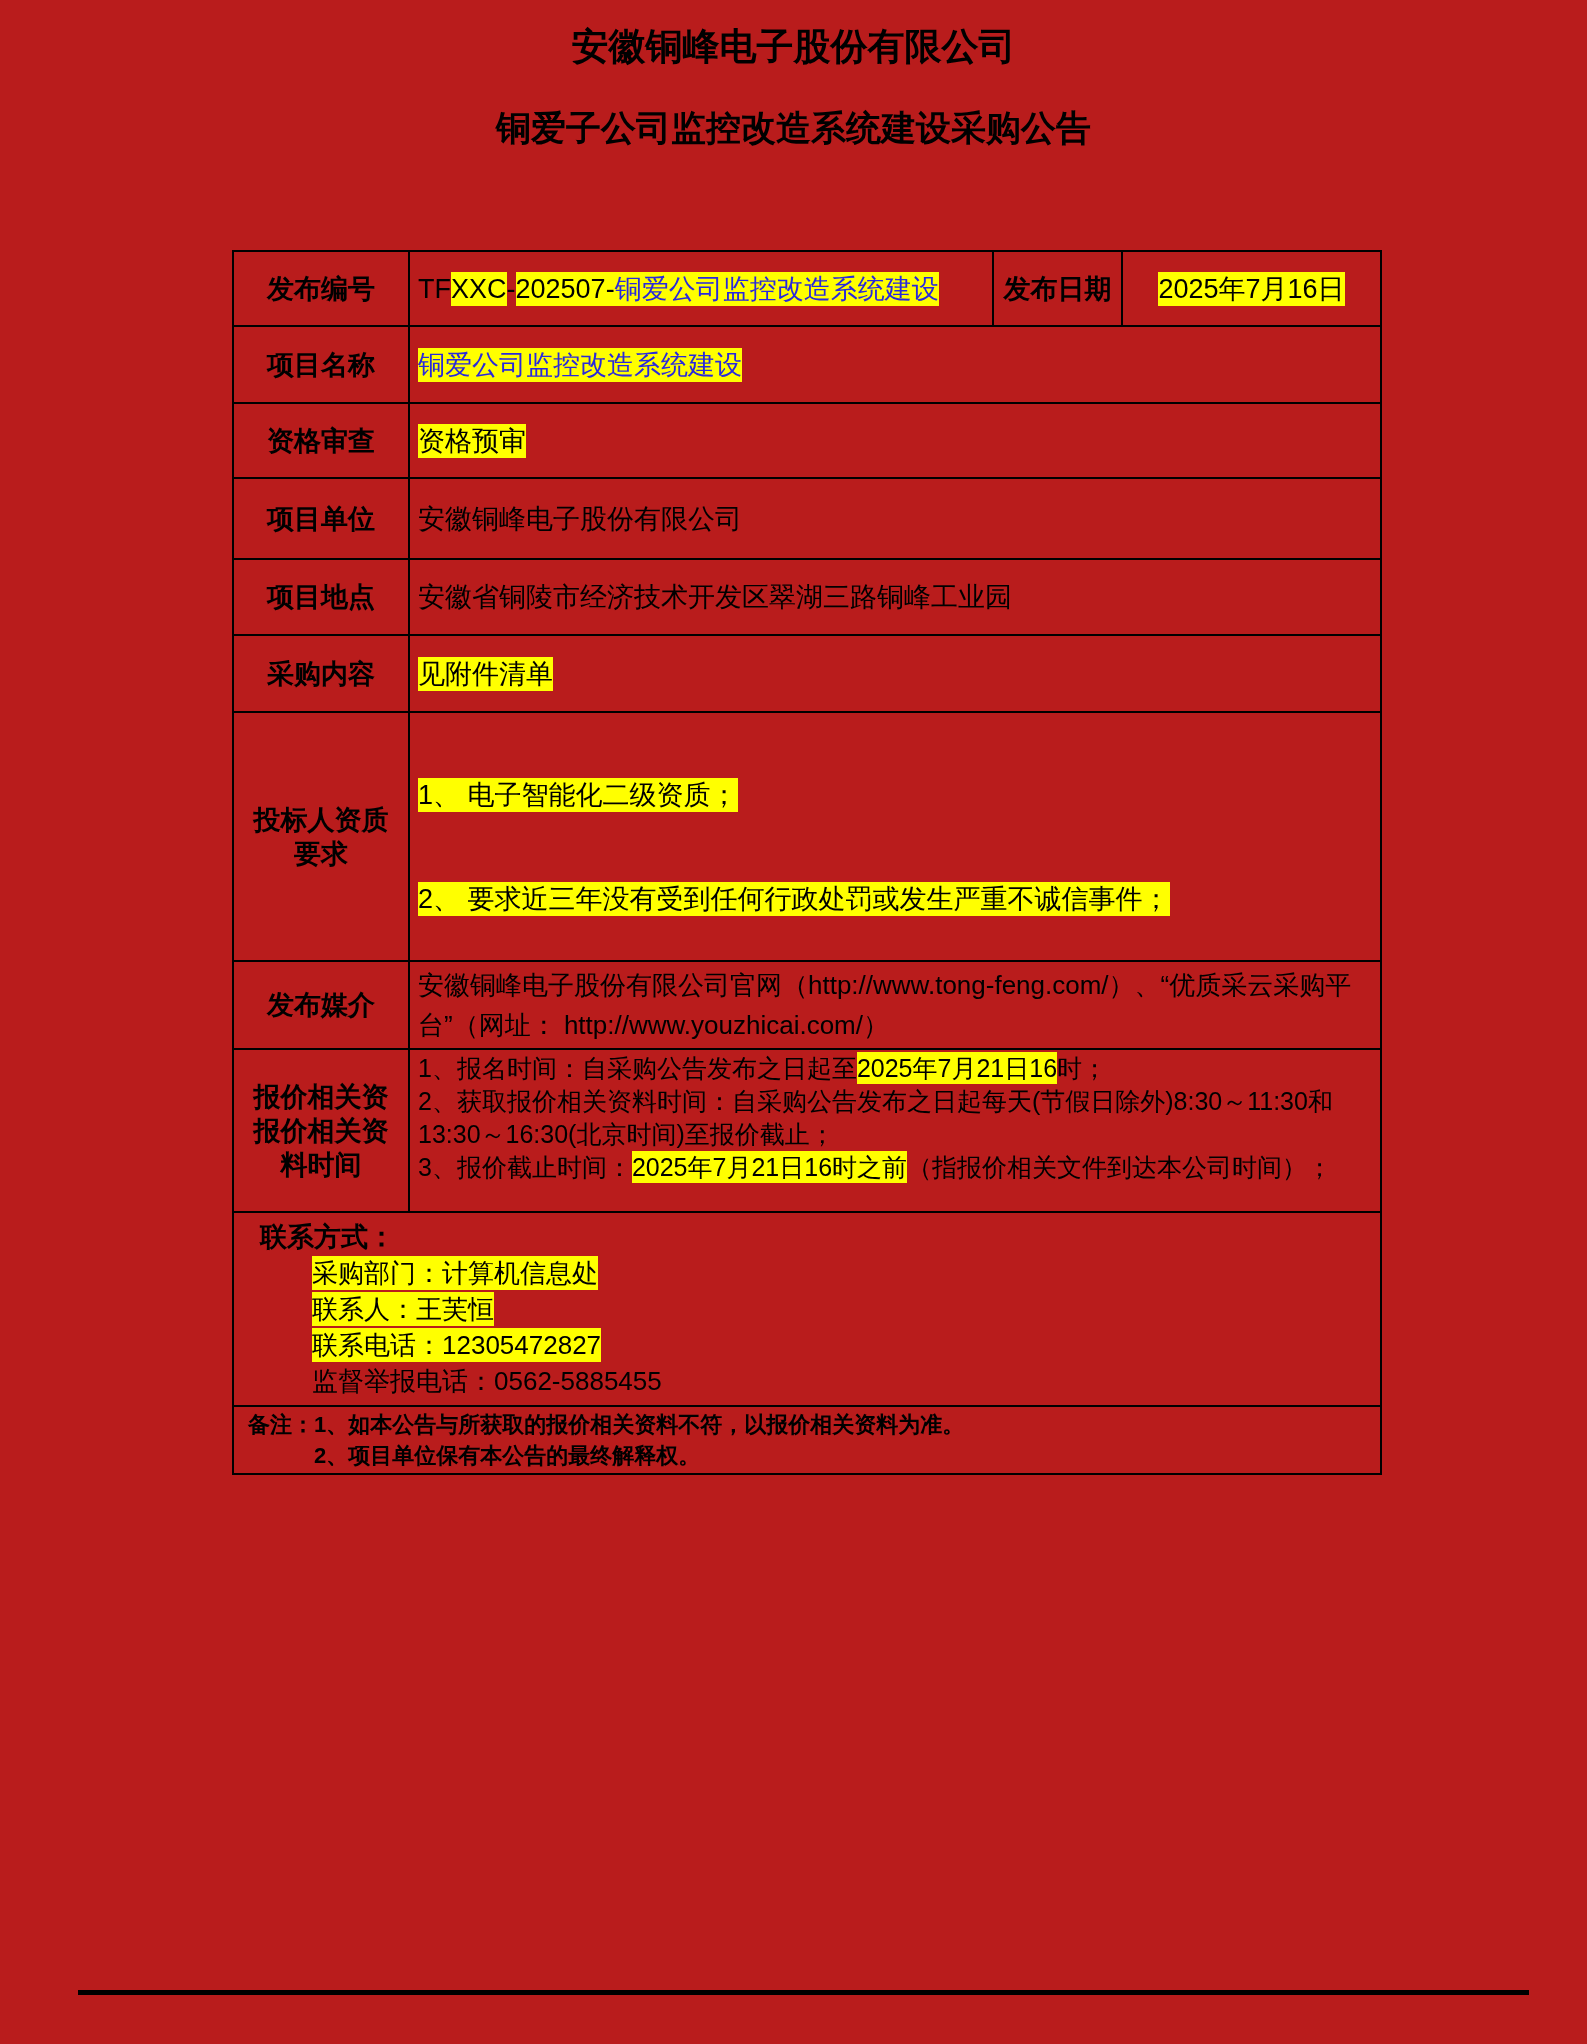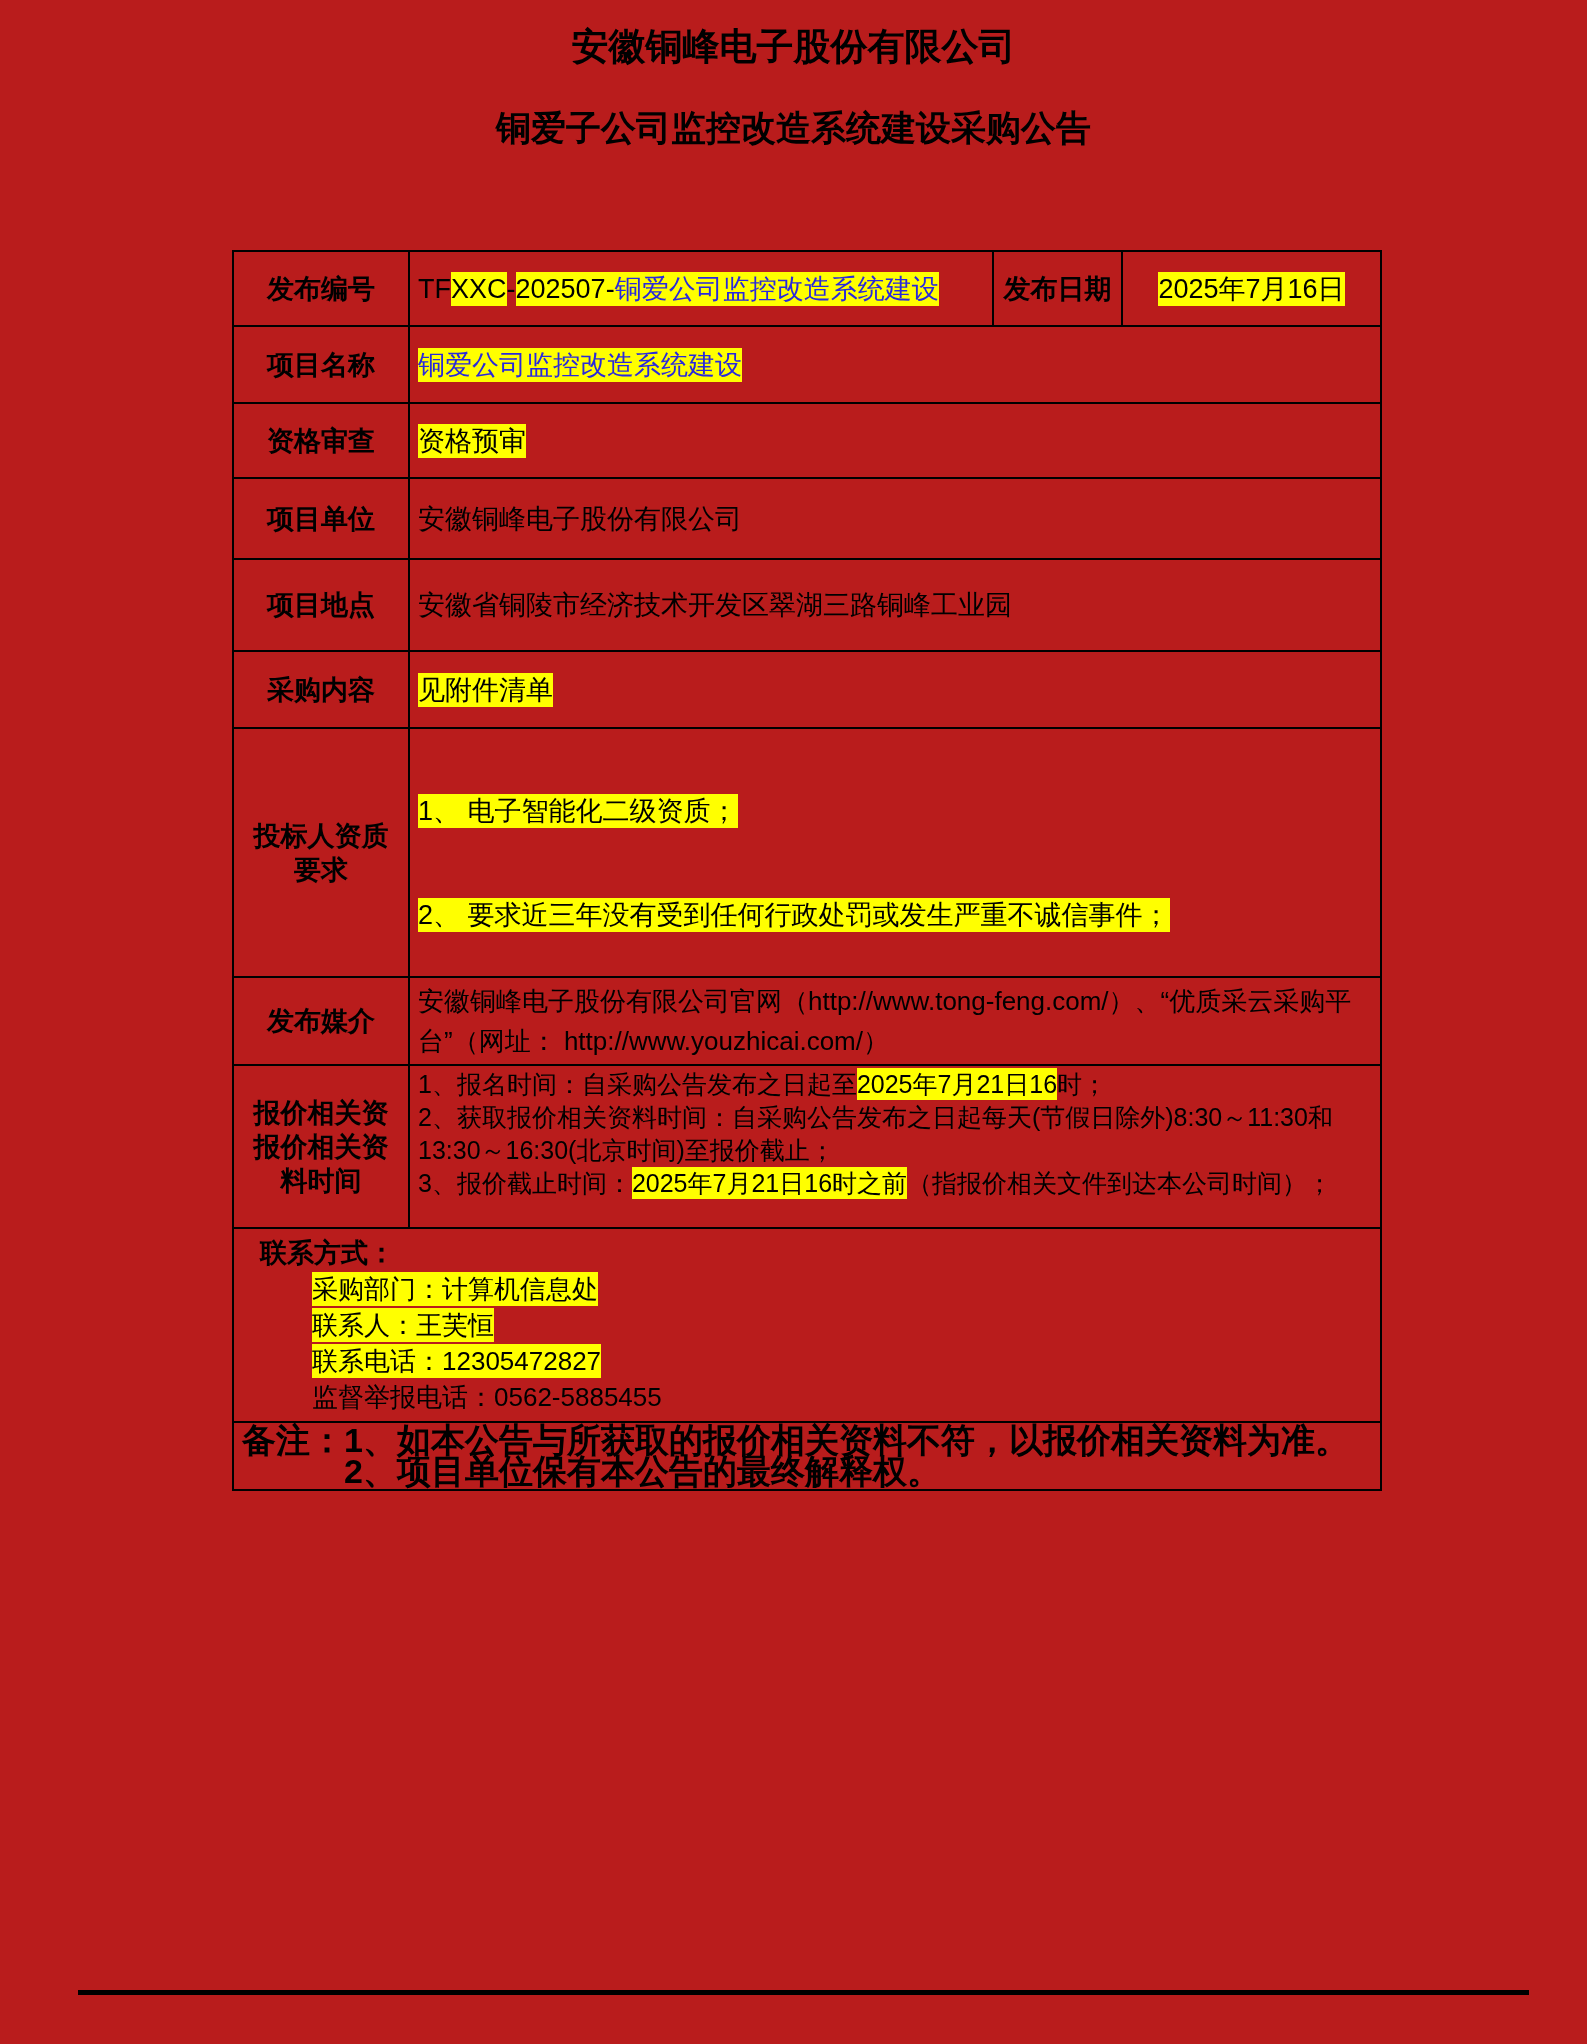--- a/index.html
+++ b/index.html
@@ -68,23 +68,23 @@
   .contact-cell{
     vertical-align:top;
     padding:6px 26px;
     font-size:26px;
     line-height:36px;
   }
   .contact-heading{font-weight:bold;font-size:27px;}
   .contact-line{padding-left:52px;}
   .notes-cell{
     vertical-align:top;
-    padding:2px 8px;
-    font-weight:bold;
-    font-size:34px;
+    padding:2px 14px;
+    font-weight:bold;
+    font-size:22px;
     line-height:31px;
   }
   .notes-flex{display:flex;}
   .notes-prefix{white-space:nowrap;}
   .footer-rule{
     position:absolute;
     left:78px;top:1990px;
     width:1451px;height:5px;
     background:#000;
   }
@@ -121,21 +121,21 @@
     <tr style="height:75px">
       <td class="lbl">资格审查</td>
       <td class="val" colspan="3"><span><span class="hl">资格预审</span></span></td>
     </tr>
 
     <tr style="height:81px">
       <td class="lbl">项目单位</td>
       <td class="val" colspan="3"><span><span>安徽铜峰电子股份有限公司</span></span></td>
     </tr>
 
-    <tr style="height:92px">
+    <tr style="height:76px">
       <td class="lbl">项目地点</td>
       <td class="val" colspan="3"><span><span>安徽省铜陵市经济技术开发区翠湖三路铜峰工业园</span></span></td>
     </tr>
 
     <tr style="height:77px">
       <td class="lbl">采购内容</td>
       <td class="val" colspan="3"><span><span class="hl">见附件清单</span></span></td>
     </tr>
 
     <tr style="height:249px">

